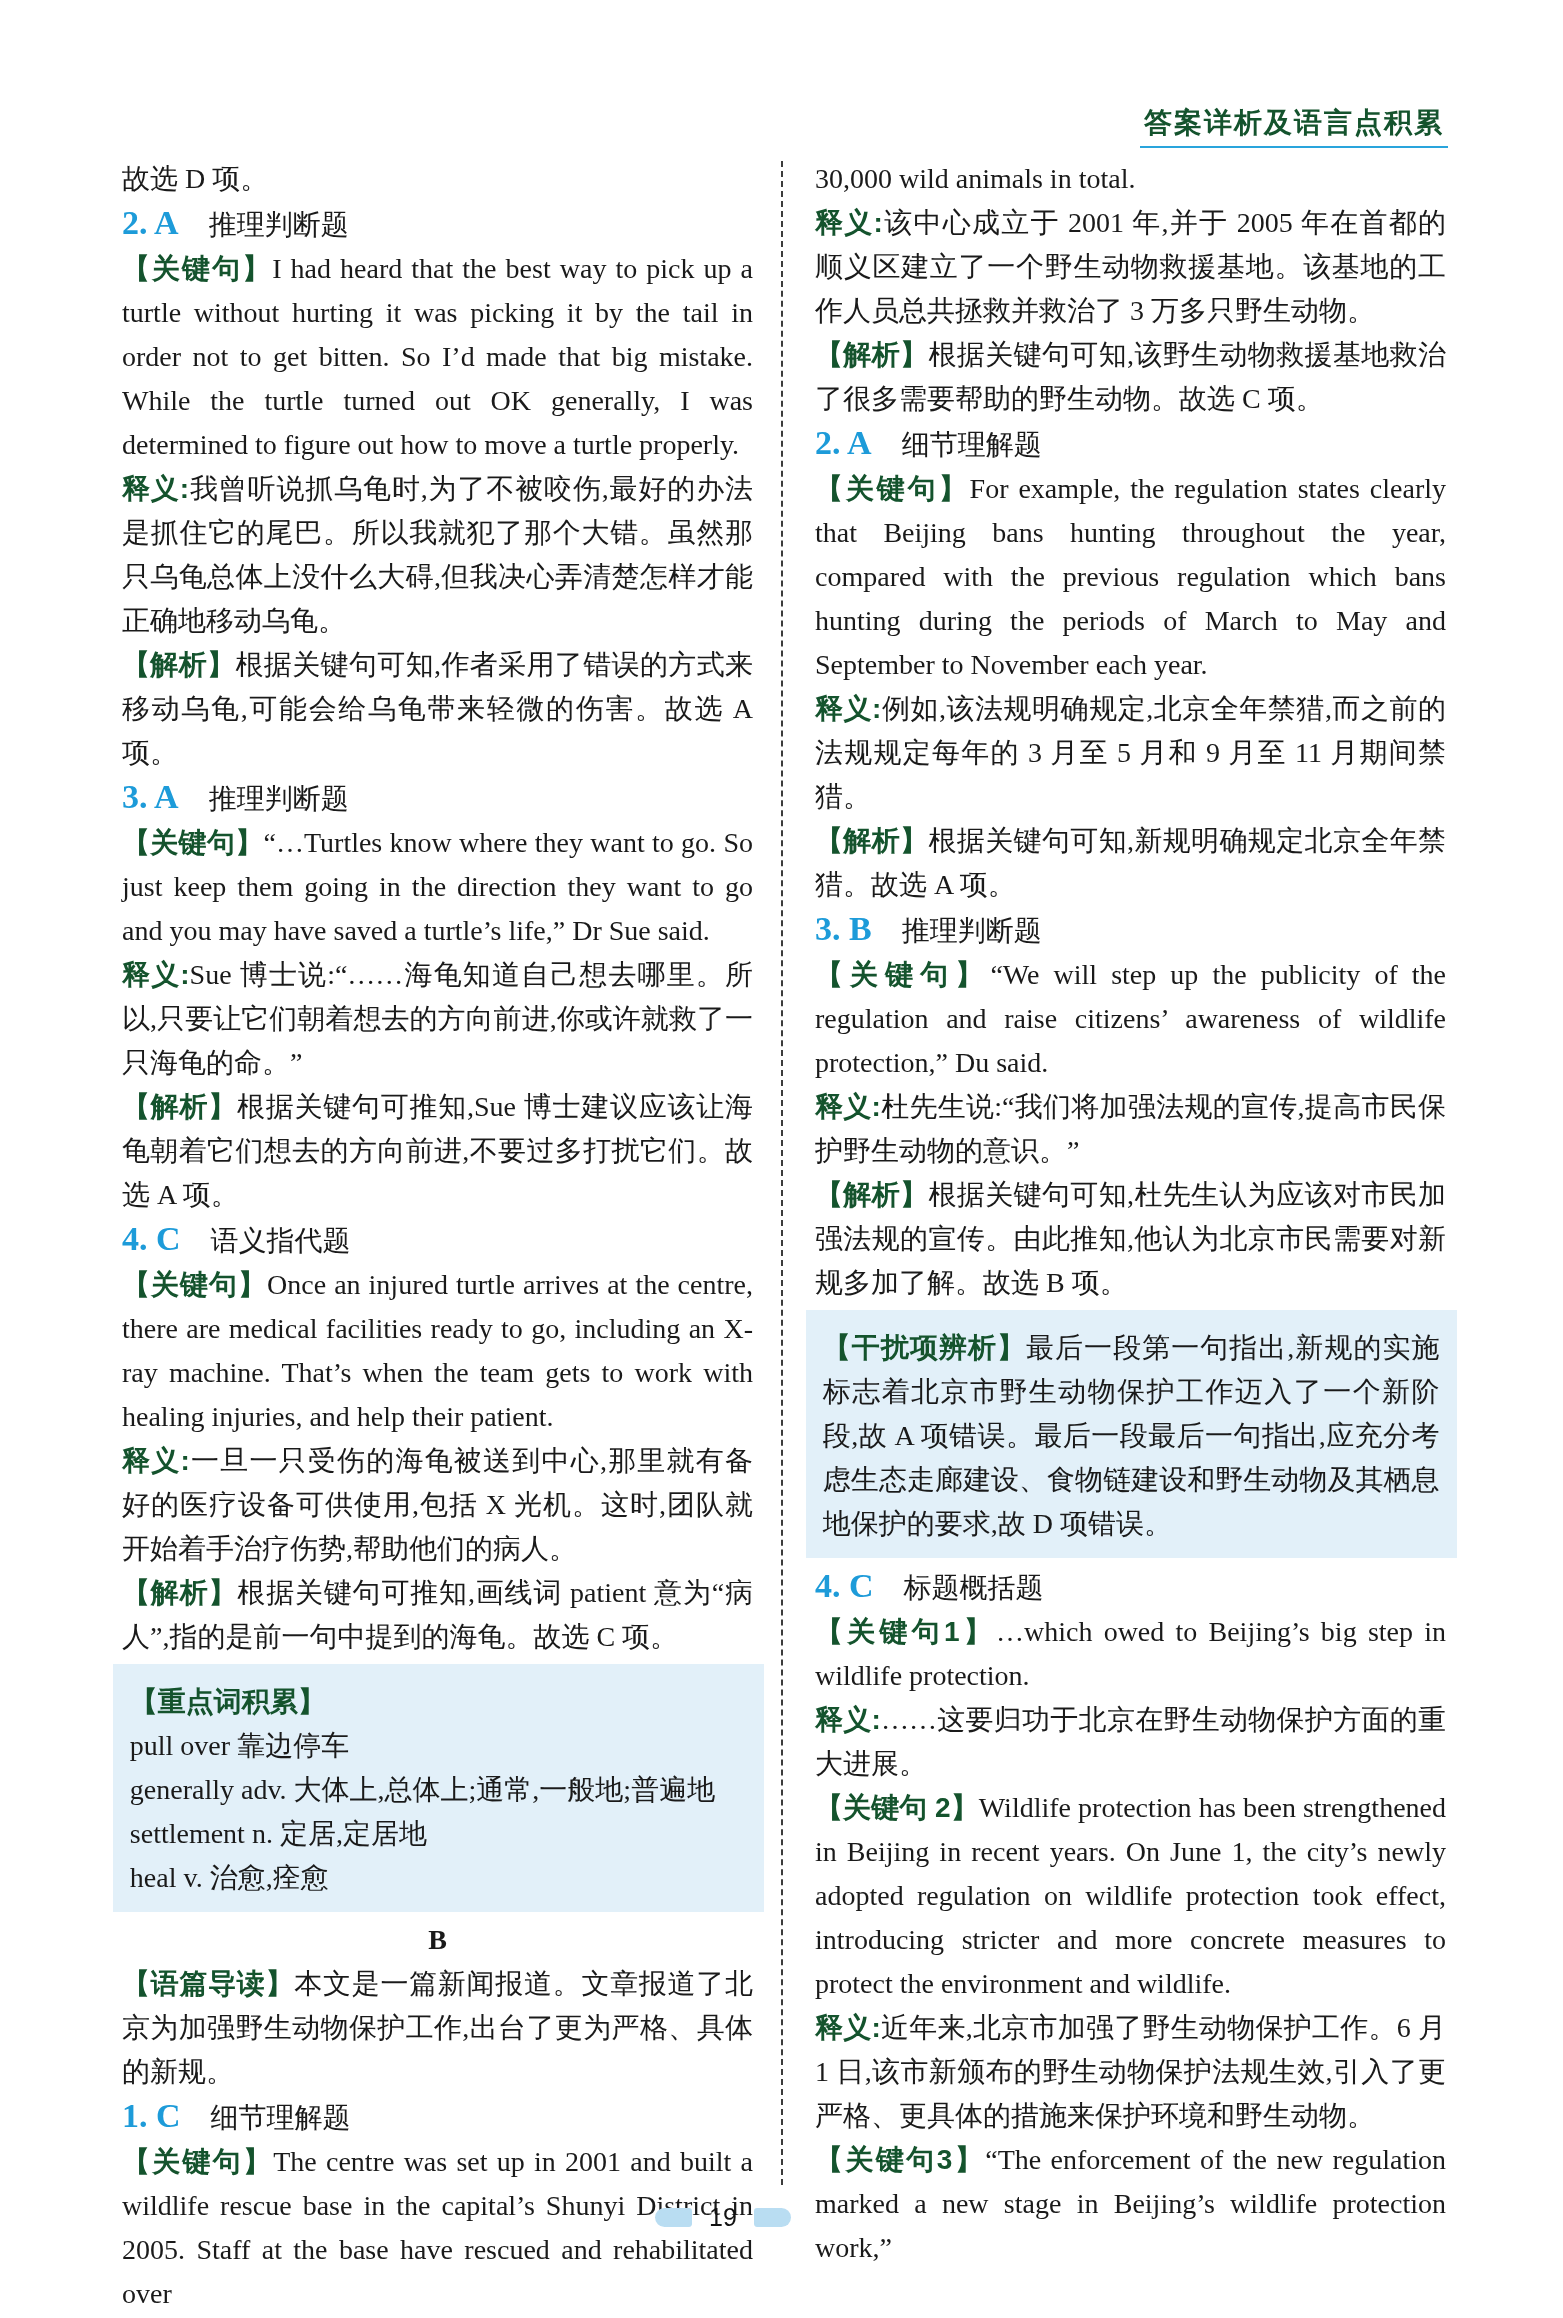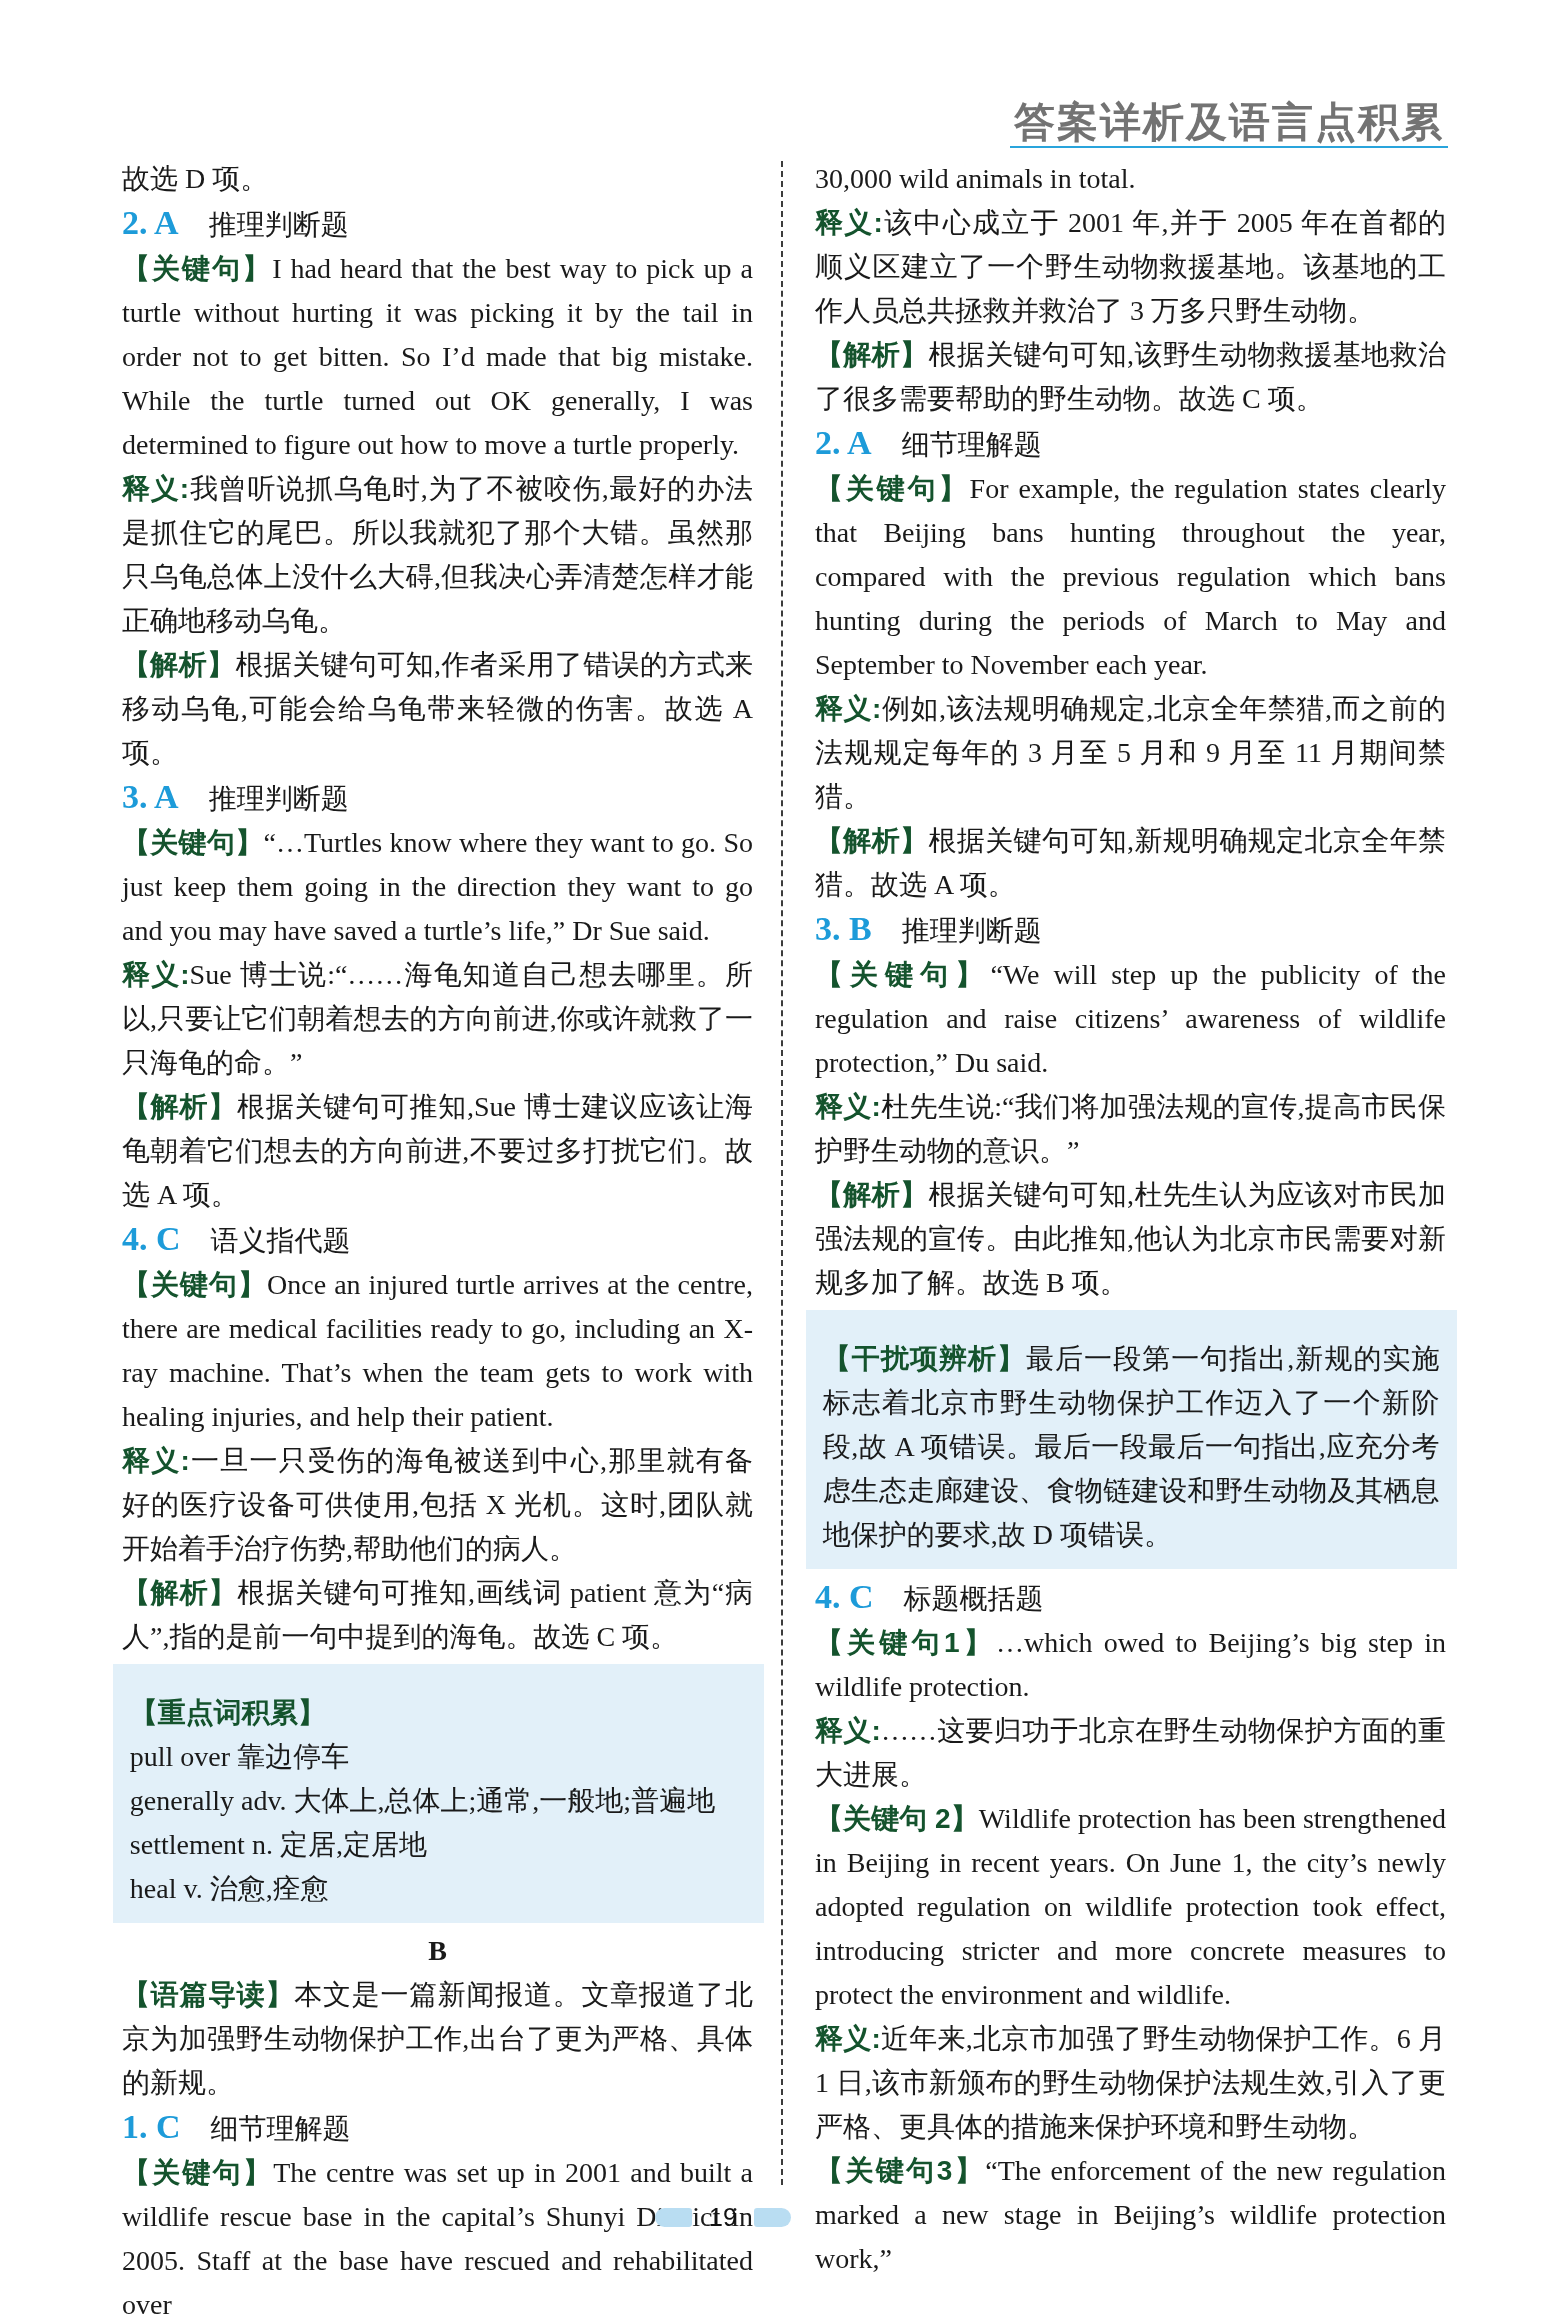--- a/index.html
+++ b/index.html
@@ -3,36 +3,36 @@
 <meta charset="utf-8">
 <style>
   html,body{margin:0;padding:0;}
   body{
     width:1564px;height:2319px;position:relative;background:#ffffff;
     font-family:"Liberation Serif", serif;color:#1a1a1a;overflow:hidden;
   }
   .header-title{
     position:absolute;top:104px;right:116px;
     font-family:"Liberation Sans", sans-serif;font-weight:700;
-    font-size:41px;line-height:37px;color:#737373;letter-spacing:2px;
+    font-size:28px;line-height:37px;color:#14532d;letter-spacing:2px;
     padding:0 4px 5.3px 4px;border-bottom:2.6px solid #29a4dc;
   }
   .col{position:absolute;top:157px;width:631px;}
   .col-left{left:122px;}
   .col-right{left:815px;}
   .divider{
     position:absolute;left:781px;top:161px;height:2024px;width:0;
     border-left:2px dashed #3c3c3c;
   }
   .col p{margin:0;font-size:28px;line-height:44px;text-align:justify;}
   .lbl{font-family:"Liberation Sans", sans-serif;font-weight:700;color:#14532d;}
   .qline{line-height:44px;}
   .qnum{color:#1d9bd9;font-weight:700;font-size:34px;}
   .qtype{margin-left:30px;}
-  .notebox{background:#e2f0f9;padding:27px 17px 12px 17px;margin:5.3px -10.5px 5.3px -9.2px;}
+  .notebox{background:#e2f0f9;padding:16px 17px 12px 17px;margin:5.3px -10.5px 5.3px -9.2px;}
   .notebox p{font-size:28px;line-height:44px;}
   .v-pos{}
   .section-b{text-align:center !important;font-weight:700;font-size:32px;line-height:51px;}
   .footer{
     position:absolute;left:0;top:2205px;width:1446px;
     display:flex;justify-content:center;align-items:center;gap:17px;
   }
   .pill{width:37px;height:18.4px;background:#b9ddf2;display:inline-block;}
   .pill-left{border-radius:10px 3.3px 3.3px 10px;}
   .pill-right{border-radius:3.3px 10px 10px 3.3px;}

